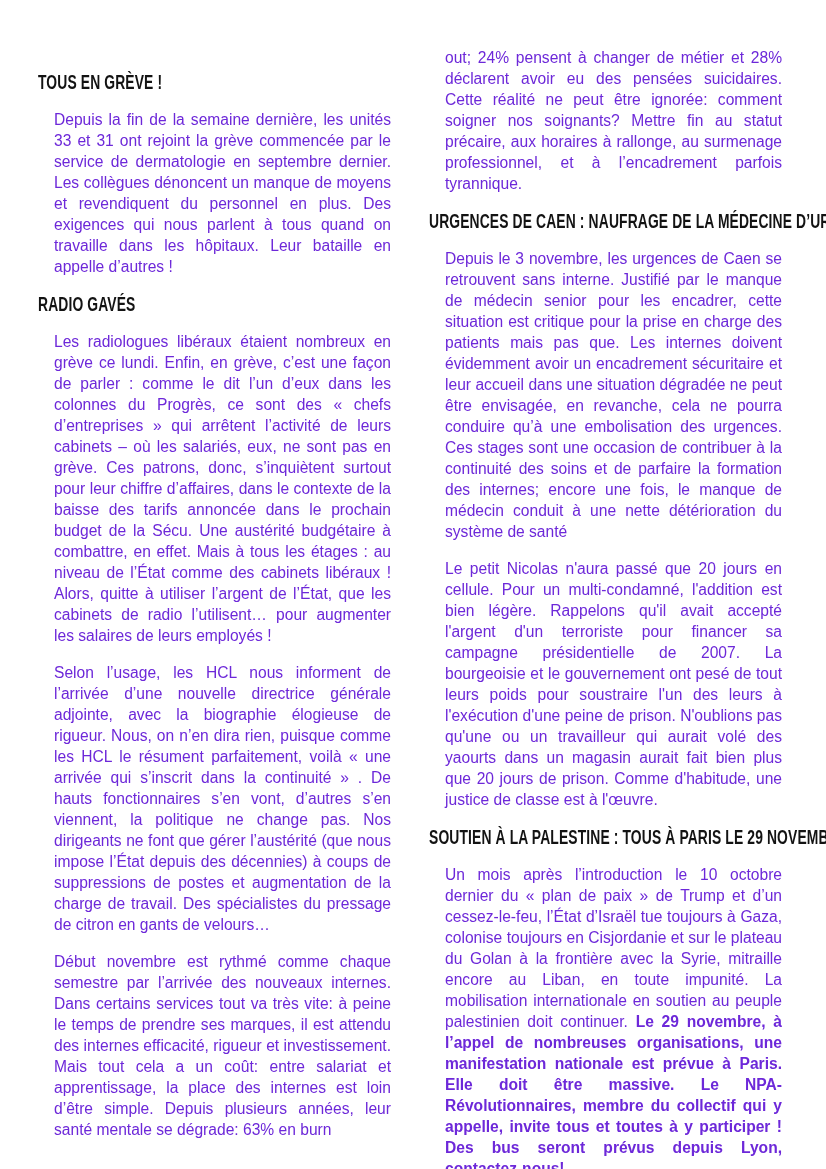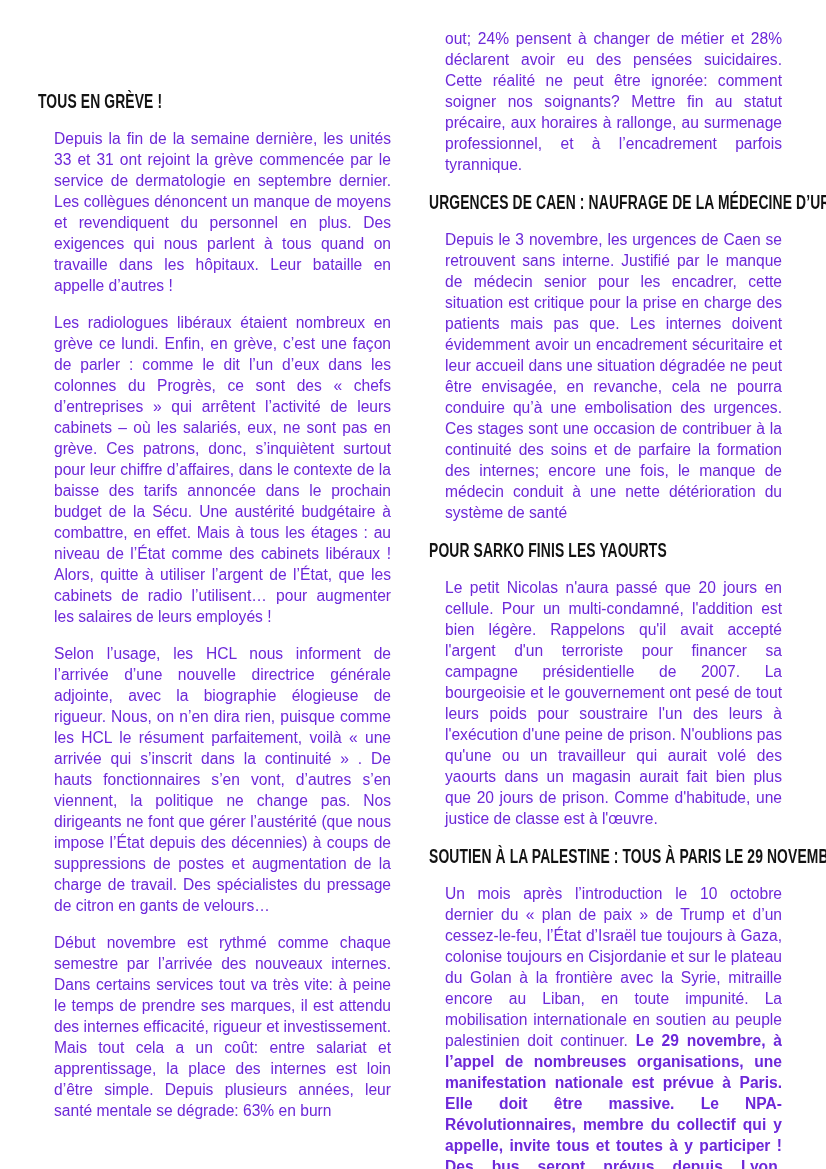--- a/index.html
+++ b/index.html
@@ -60,20 +60,21 @@
 <div class="page">
 
   <div class="col">
 
     <section>
       <h2 class="heading"><span class="hinner">TOUS EN GRÈVE !</span></h2>
       <p class="body">Depuis la fin de la semaine dernière, les unités 33 et 31 ont rejoint la grève commencée par le service de dermatologie en septembre dernier. Les collègues dénoncent un manque de moyens et revendiquent du personnel en plus. Des exigences qui nous parlent à tous quand on travaille dans les hôpitaux. Leur bataille en appelle d’autres !</p>
     </section>
 
     <section>
+      <h2 class="heading"><span class="hinner">RADIO GAVÉS</span></h2>
       <p class="body">Les radiologues libéraux étaient nombreux en grève ce lundi. Enfin, en grève, c’est une façon de parler : comme le dit l’un d’eux dans les colonnes du Progrès, ce sont des « chefs d’entreprises » qui arrêtent l’activité de leurs cabinets – où les salariés, eux, ne sont pas en grève. Ces patrons, donc, s’inquiètent surtout pour leur chiffre d’affaires, dans le contexte de la baisse des tarifs annoncée dans le prochain budget de la Sécu. Une austérité budgétaire à combattre, en effet. Mais à tous les étages : au niveau de l’État comme des cabinets libéraux ! Alors, quitte à utiliser l’argent de l’État, que les cabinets de radio l’utilisent… pour augmenter les salaires de leurs employés !</p>
     </section>
 
     <section>
       <p class="body">Selon l’usage, les HCL nous informent de l’arrivée d’une nouvelle directrice générale adjointe, avec la biographie élogieuse de rigueur. Nous, on n’en dira rien, puisque comme les HCL le résument parfaitement, voilà « une arrivée qui s’inscrit dans la continuité » . De hauts fonctionnaires s’en vont, d’autres s’en viennent, la politique ne change pas. Nos dirigeants ne font que gérer l’austérité (que nous impose l’État depuis des décennies) à coups de suppressions de postes et augmentation de la charge de travail. Des spécialistes du pressage de citron en gants de velours…</p>
     </section>
 
     <section>
       <p class="body">Début novembre est rythmé comme chaque semestre par l’arrivée des nouveaux internes. Dans certains services tout va très vite: à peine le temps de prendre ses marques, il est attendu des internes efficacité, rigueur et investissement. Mais tout cela a un coût: entre salariat et apprentissage, la place des internes est loin d’être simple. Depuis plusieurs années, leur santé mentale se dégrade: 63% en burn</p>
     </section>
@@ -85,21 +86,20 @@
     <section>
       <p class="body">out; 24% pensent à changer de métier et 28% déclarent avoir eu des pensées suicidaires. Cette réalité ne peut être ignorée: comment soigner nos soignants?  Mettre fin au statut précaire, aux horaires à rallonge, au surmenage professionnel, et à l’encadrement parfois tyrannique.</p>
     </section>
 
     <section>
       <h2 class="heading"><span class="hinner">URGENCES DE CAEN : NAUFRAGE DE LA MÉDECINE D’URGENCE</span></h2>
       <p class="body">Depuis le 3 novembre, les urgences de Caen se retrouvent sans interne. Justifié par le manque de médecin senior pour les encadrer, cette situation est critique pour la prise en charge des patients mais pas que. Les internes doivent évidemment avoir un encadrement sécuritaire et leur accueil dans une situation dégradée ne peut être envisagée, en revanche, cela ne pourra conduire qu’à une embolisation des urgences. Ces stages sont une occasion de contribuer à la continuité des soins et de parfaire la formation des internes; encore une fois, le manque de médecin conduit à une nette détérioration du système de santé</p>
     </section>
 
     <section>
-      <h2 class="heading"><span class="hinner">POUR SARKO FINIS LES YAOURTS</span></h2>
       <p class="body">Le petit Nicolas n'aura passé que 20 jours en cellule. Pour un multi-condamné, l'addition est bien légère. Rappelons qu'il avait accepté l'argent d'un terroriste pour financer sa campagne présidentielle de 2007. La bourgeoisie et le gouvernement ont pesé de tout leurs poids pour soustraire l'un des leurs à l'exécution d'une peine de prison. N'oublions pas qu'une ou un travailleur qui aurait volé des yaourts dans un magasin aurait fait bien plus que 20 jours de prison. Comme d'habitude, une justice de classe est à l'œuvre.</p>
     </section>
 
     <section>
       <h2 class="heading"><span class="hinner">SOUTIEN À LA PALESTINE : TOUS À PARIS LE 29 NOVEMBRE!</span></h2>
       <p class="body"><span>Un mois après l’introduction le 10 octobre dernier du « plan de paix » de Trump et d’un cessez-le-feu, l’État d’Israël tue toujours à Gaza, colonise toujours en Cisjordanie et sur le plateau du Golan à la frontière avec la Syrie, mitraille encore au Liban, en toute impunité. La mobilisation internationale en soutien au peuple palestinien doit continuer. </span><span class="bold-tail">Le 29 novembre, à l’appel de nombreuses organisations, une manifestation nationale est prévue à Paris. Elle doit être massive. Le NPA-Révolutionnaires, membre du collectif qui y appelle, invite tous et toutes à y participer ! Des bus seront prévus depuis Lyon, contactez-nous!</span></p>
     </section>
 
   </div>
 

